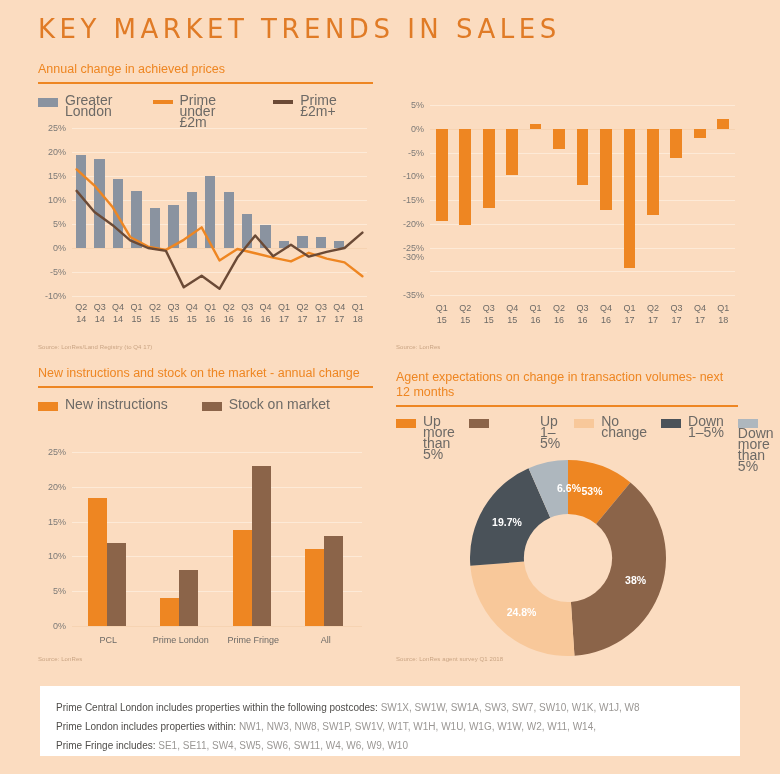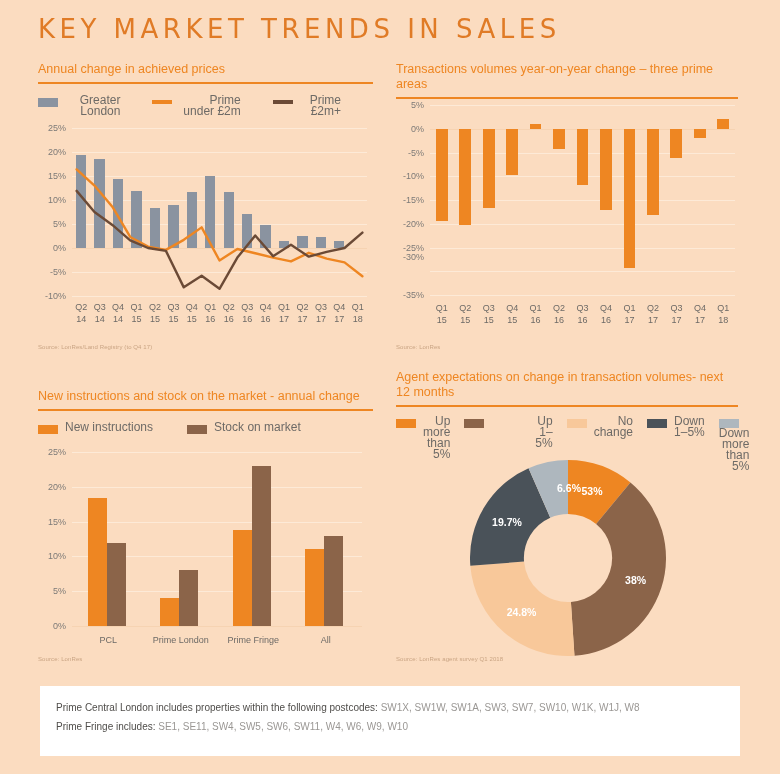--- a/index.html
+++ b/index.html
@@ -26,21 +26,21 @@
     color:#EE8622;font-size:12.5px;font-weight:400;
     padding-bottom:5px;line-height:15px;
   }
   .panel-rule{height:1.6px;background:#EE8622;width:100%;}
 
   
   .legend{display:flex;align-items:flex-start;margin-top:11px;}
   .legend-item{display:flex;align-items:flex-start;margin-right:26px;}
   .swatch{width:20px;height:9px;margin-right:7px;margin-top:3px;flex:0 0 auto;}
   .swatch.line{height:4px;margin-top:5px;}
-  .legend-label{font-size:12px;color:#6d6a66;line-height:11px;white-space:pre-line;text-align:right;}
+  .legend-label{font-size:14px;color:#6d6a66;line-height:11px;white-space:pre-line;}
 
   
   .plot{position:relative;}
   .gridline{position:absolute;left:0;right:0;height:1px;background:#FDEAD7;}
   .zeroline{position:absolute;left:0;right:0;height:1px;background:#F6D3B2;}
   .ytick{position:absolute;right:100%;margin-right:6px;font-size:9px;color:#7c7a77;
     transform:translateY(-50%);white-space:nowrap;}
   .bar{position:absolute;}
   .xlabels{position:absolute;display:flex;left:0;right:0;}
   .xlab{flex:1;text-align:center;font-size:9px;color:#6d6a66;line-height:11.5px;white-space:pre-line;}
@@ -152,24 +152,20 @@
         <div class="xlab">Q3
 17</div>
         <div class="xlab">Q4
 17</div>
         <div class="xlab">Q1
 18</div>
       </div>
     </div>
   <div class="source" style="left:38px;top:344px;">Source: LonRes/Land Registry (to Q4 17)</div>
 
-  <div class="panel" style="left:396px;top:62px;width:342px;">
-    <div class="panel-title">Transactions volumes year-on-year change – three prime areas</div>
-    <div class="panel-rule"></div>
-  </div>
   <div class="plot" id="plot2" style="position:absolute;left:430px;top:105px;width:305px;height:190px;">
       <div class="gridline" style="top: 0px;"></div>
       <div class="ytick" style="top: 0px;">5%</div>
       <div class="zeroline" style="top: 23.75px;"></div>
       <div class="ytick" style="top: 23.75px;">0%</div>
       <div class="gridline" style="top: 47.5px;"></div>
       <div class="ytick" style="top: 47.5px;">-5%</div>
       <div class="gridline" style="top: 71.25px;"></div>
       <div class="ytick" style="top: 71.25px;">-10%</div>
       <div class="gridline" style="top: 95px;"></div>
@@ -219,21 +215,21 @@
         <div class="xlab">Q3
 17</div>
         <div class="xlab">Q4
 17</div>
         <div class="xlab">Q1
 18</div>
       </div>
     </div>
   <div class="source" style="left:396px;top:344px;">Source: LonRes</div>
 
-  <div class="panel" style="left:38px;top:389px;width:335px;">
+  <div class="panel" style="left:38px;top:366px;width:335px;">
     <div class="panel-title">New instructions and stock on the market - annual change</div>
     <div class="panel-rule"></div>
     <div class="legend" id="legend3">
         <div class="legend-item" style="margin-right: 34px;">
           <span class="swatch" style="background: rgb(238, 134, 34);"></span>
           <span class="legend-label">New instructions</span>
         </div>
         <div class="legend-item" style="margin-right: 34px;">
           <span class="swatch" style="background: rgb(139, 100, 73);"></span>
           <span class="legend-label">Stock on market</span>
@@ -309,16 +305,17 @@
       <div class="slice-label" style="left: 122.044px; top: 31.1421px;">53%</div>
       <div class="slice-label" style="left: 165.614px; top: 119.828px;">38%</div>
       <div class="slice-label" style="left: 51.5565px; top: 151.769px;">24.8%</div>
       <div class="slice-label" style="left: 36.9958px; top: 61.5777px;">19.7%</div>
       <div class="slice-label" style="left: 99px; top: 28.4688px;">6.6%</div>
     </div>
   <div class="source" style="left:396px;top:656px;">Source: LonRes agent survey Q1 2018</div>
 
   <div class="foot" id="footnote">
       <div class="foot-line"><span>Prime Central London includes properties within the following postcodes: </span><span class="codes">SW1X, SW1W, SW1A, SW3, SW7, SW10, W1K, W1J, W8</span></div>
+      <div class="foot-line"><span>Prime London includes properties within: </span><span class="codes">NW1, NW3, NW8, SW1P, SW1V, W1T, W1H, W1U, W1G, W1W, W2, W11, W14,</span></div>
       <div class="foot-line"><span>Prime Fringe includes: </span><span class="codes">SE1, SE11, SW4, SW5, SW6, SW11, W4, W6, W9, W10</span></div>
     </div>
 
 </div>
 
 </body></html>

